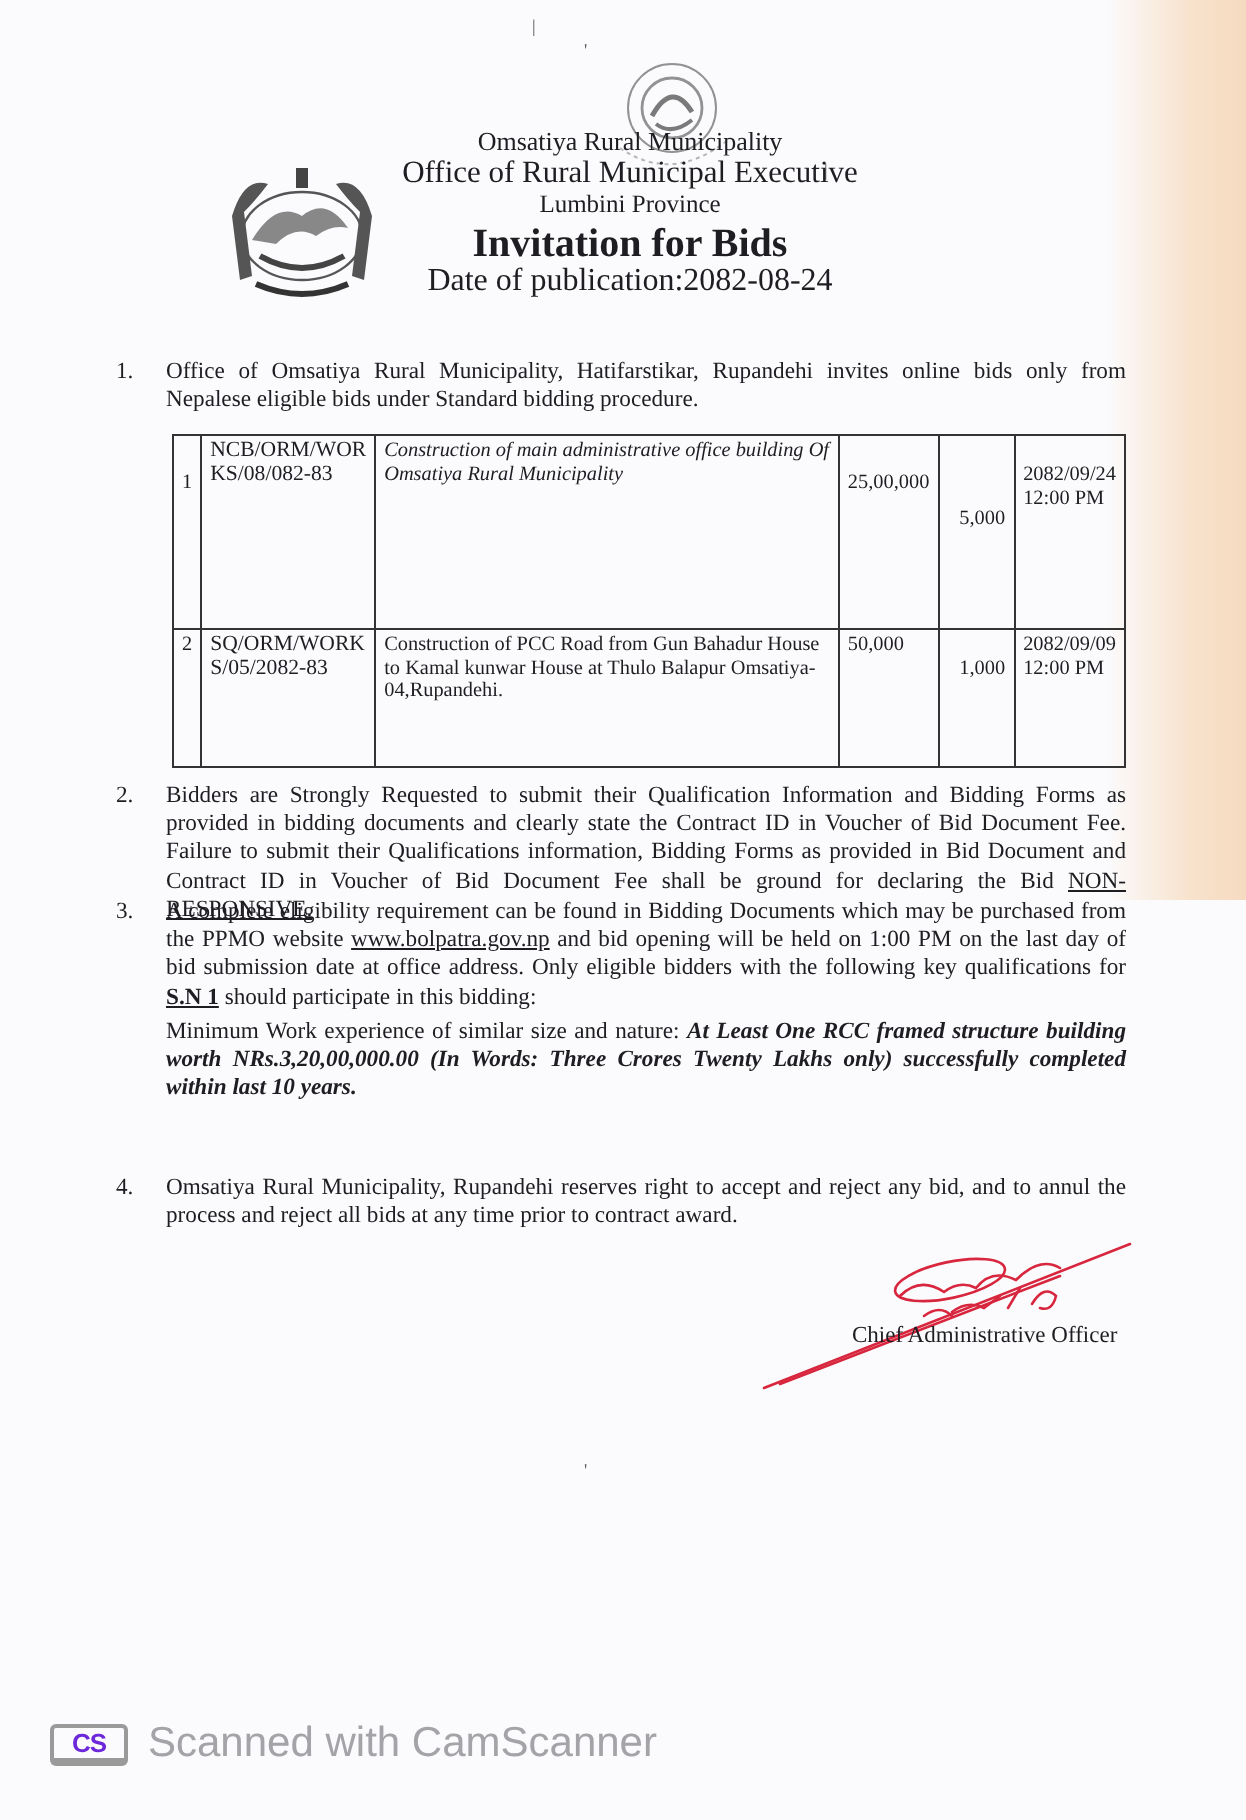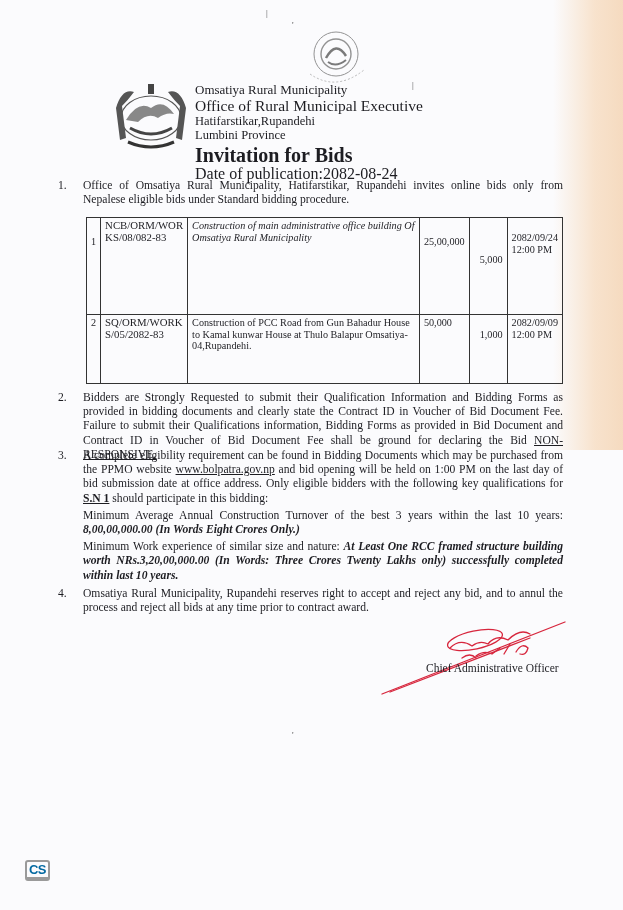--- a/index.html
+++ b/index.html
@@ -9,21 +9,21 @@
     font-family: "Liberation Serif", "DejaVu Serif", serif;
     color: #1d1d22;
   }
   .page-tint {
     position: absolute; right: 0; top: 0; width: 70px; height: 450px;
     background: linear-gradient(to right, rgba(255,255,255,0), rgba(247,222,196,0.85) 60%, rgba(245,215,185,0.9));
     pointer-events: none;
   }
   .emblem { position: absolute; left: 108px; top: 78px; width: 86px; height: 76px; }
   .seal { position: absolute; left: 296px; top: 18px; width: 80px; height: 78px; opacity: 0.7; }
-  .header { position: absolute; left: 195px; top: 82px; width: 240px; text-align: left; }
+  .header { position: absolute; left: 195px; top: 63px; width: 240px; text-align: center; }
   .header .l1 { font-size: 13px; line-height: 15px; }
   .header .l2 { font-size: 15.5px; line-height: 17px; }
   .header .l3, .header .l4 { font-size: 12.5px; line-height: 14px; }
   .header .title { font-size: 20px; font-weight: bold; line-height: 23px; margin-top: 2px; }
   .header .date { font-size: 16px; line-height: 14px; }
 
   .para { position: absolute; left: 58px; width: 505px; font-size: 11.6px; line-height: 14.2px; }
   .para .num { position: absolute; left: 0; top: 0; }
   .para .body { margin-left: 25px; text-align: justify; }
   .p1 { top: 179px; }
@@ -58,22 +58,22 @@
   .sec1 { padding-top: 18px !important; }
   .fee1 { padding-top: 36px !important; padding-left: 10px !important; }
   .fee2 { padding-top: 14px !important; padding-left: 10px !important; }
   .date1 { padding-top: 14px !important; margin-left: 23px; }
 
   .signature { position: absolute; left: 380px; top: 618px; width: 190px; height: 80px; }
   .sig-label { position: absolute; left: 426px; top: 662px; font-size: 11.5px; }
 
   .footer { position: absolute; left: 25px; top: 860px; display: flex; align-items: center; }
   .cs-logo {
-    width: 25px; height: 21px; border: 2px solid #9a9a9a; border-radius: 3px; box-sizing: border-box;
-    color: #0369a1; font-family: "Liberation Sans", sans-serif; font-size: 13px; font-weight: bold;
+    width: 39px; height: 21px; border: 2px solid #9a9a9a; border-radius: 3px; box-sizing: border-box;
+    color: #6d28d9; font-family: "Liberation Sans", sans-serif; font-size: 13px; font-weight: bold;
     display: flex; align-items: center; justify-content: center; letter-spacing: -0.5px;
     border-bottom-width: 4px;
   }
   .footer-text { margin-left: 10px; font-family: "Liberation Sans", sans-serif; font-size: 21px; color: #a3a3a8; }
   .stray { position: absolute; font-size: 9px; color: #555; }
 </style>
 </head>
 <body>
 
 <div class="page-tint"></div>
@@ -96,21 +96,20 @@
   <path d="M14 56 Q40 74 68 52" fill="none" stroke="#999" stroke-width="1" stroke-dasharray="2 2"></path>
 </svg>
 
 <div class="stray" style="left:266px;top:8px;">|</div>
 <div class="stray" style="left:292px;top:20px;">'</div>
 <div class="stray" style="left:412px;top:80px;">|</div>
 
 <div class="header">
   <div class="l1">Omsatiya Rural Municipality</div>
   <div class="l2">Office of Rural Municipal Executive</div>
-  <div class="l3">Hatifarstikar,Rupandehi</div>
   <div class="l4">Lumbini Province</div>
   <div class="title">Invitation for Bids</div>
   <div class="date">Date of publication:2082-08-24</div>
 </div>
 
 <div class="para p1">
   <span class="num">1.</span>
   <div class="body">Office of Omsatiya Rural Municipality, Hatifarstikar, Rupandehi invites online bids only from Nepalese eligible bids under Standard bidding procedure.</div>
 </div>
 
@@ -148,21 +147,20 @@
   </table>
 
 <div class="para p2">
   <span class="num">2.</span>
   <div class="body"><span>Bidders are Strongly Requested to submit their Qualification Information and Bidding Forms as provided in bidding documents and clearly state the Contract ID in Voucher of Bid Document Fee. Failure to submit their Qualifications information, Bidding Forms as provided in Bid Document and Contract ID in Voucher of Bid Document Fee shall be ground for declaring the Bid </span><span class="u">NON-RESPONSIVE.</span></div>
 </div>
 
 <div class="para p3">
   <span class="num">3.</span>
   <div class="body"><span>A complete eligibility requirement can be found in Bidding Documents which may be purchased from the PPMO website </span><span class="u">www.bolpatra.gov.np</span><span> and bid opening will be held on 1:00 PM on the last day of bid submission date at office address. Only eligible bidders with the following key qualifications for </span><span class="b">S.N 1</span><span> should participate in this bidding:</span>
-    <span class="sub"><span>Minimum Average Annual Construction Turnover of the best 3 years within the last 10 years: </span><span class="bi">8,00,00,000.00 (In Words Eight Crores Only.)</span></span>
     <span class="sub"><span>Minimum Work experience of similar size and nature: </span><span class="bi">At Least One RCC framed structure building worth NRs.3,20,00,000.00 (In Words: Three Crores Twenty Lakhs only) successfully completed within last 10 years.</span></span>
   </div>
 </div>
 
 <div class="para p4">
   <span class="num">4.</span>
   <div class="body">Omsatiya Rural Municipality, Rupandehi reserves right to accept and reject any bid, and to annul the process and reject all bids at any time prior to contract award.</div>
 </div>
 
 <svg class="signature" viewBox="0 0 190 80">
@@ -174,13 +172,14 @@
     <path d="M96 38 Q104 32 112 36 L120 30 M124 36 L130 26 M136 34 Q142 24 148 30 Q146 38 140 36"></path>
     <path d="M82 40 Q90 34 96 40"></path>
   </g>
 </svg>
 <div class="sig-label">Chief Administrative Officer</div>
 
 <div class="stray" style="left:292px;top:730px;">'</div>
 
 <div class="footer">
   <div class="cs-logo">CS</div>
+  <div class="footer-text">Scanned with CamScanner</div>
 </div>
 
 </body></html>

